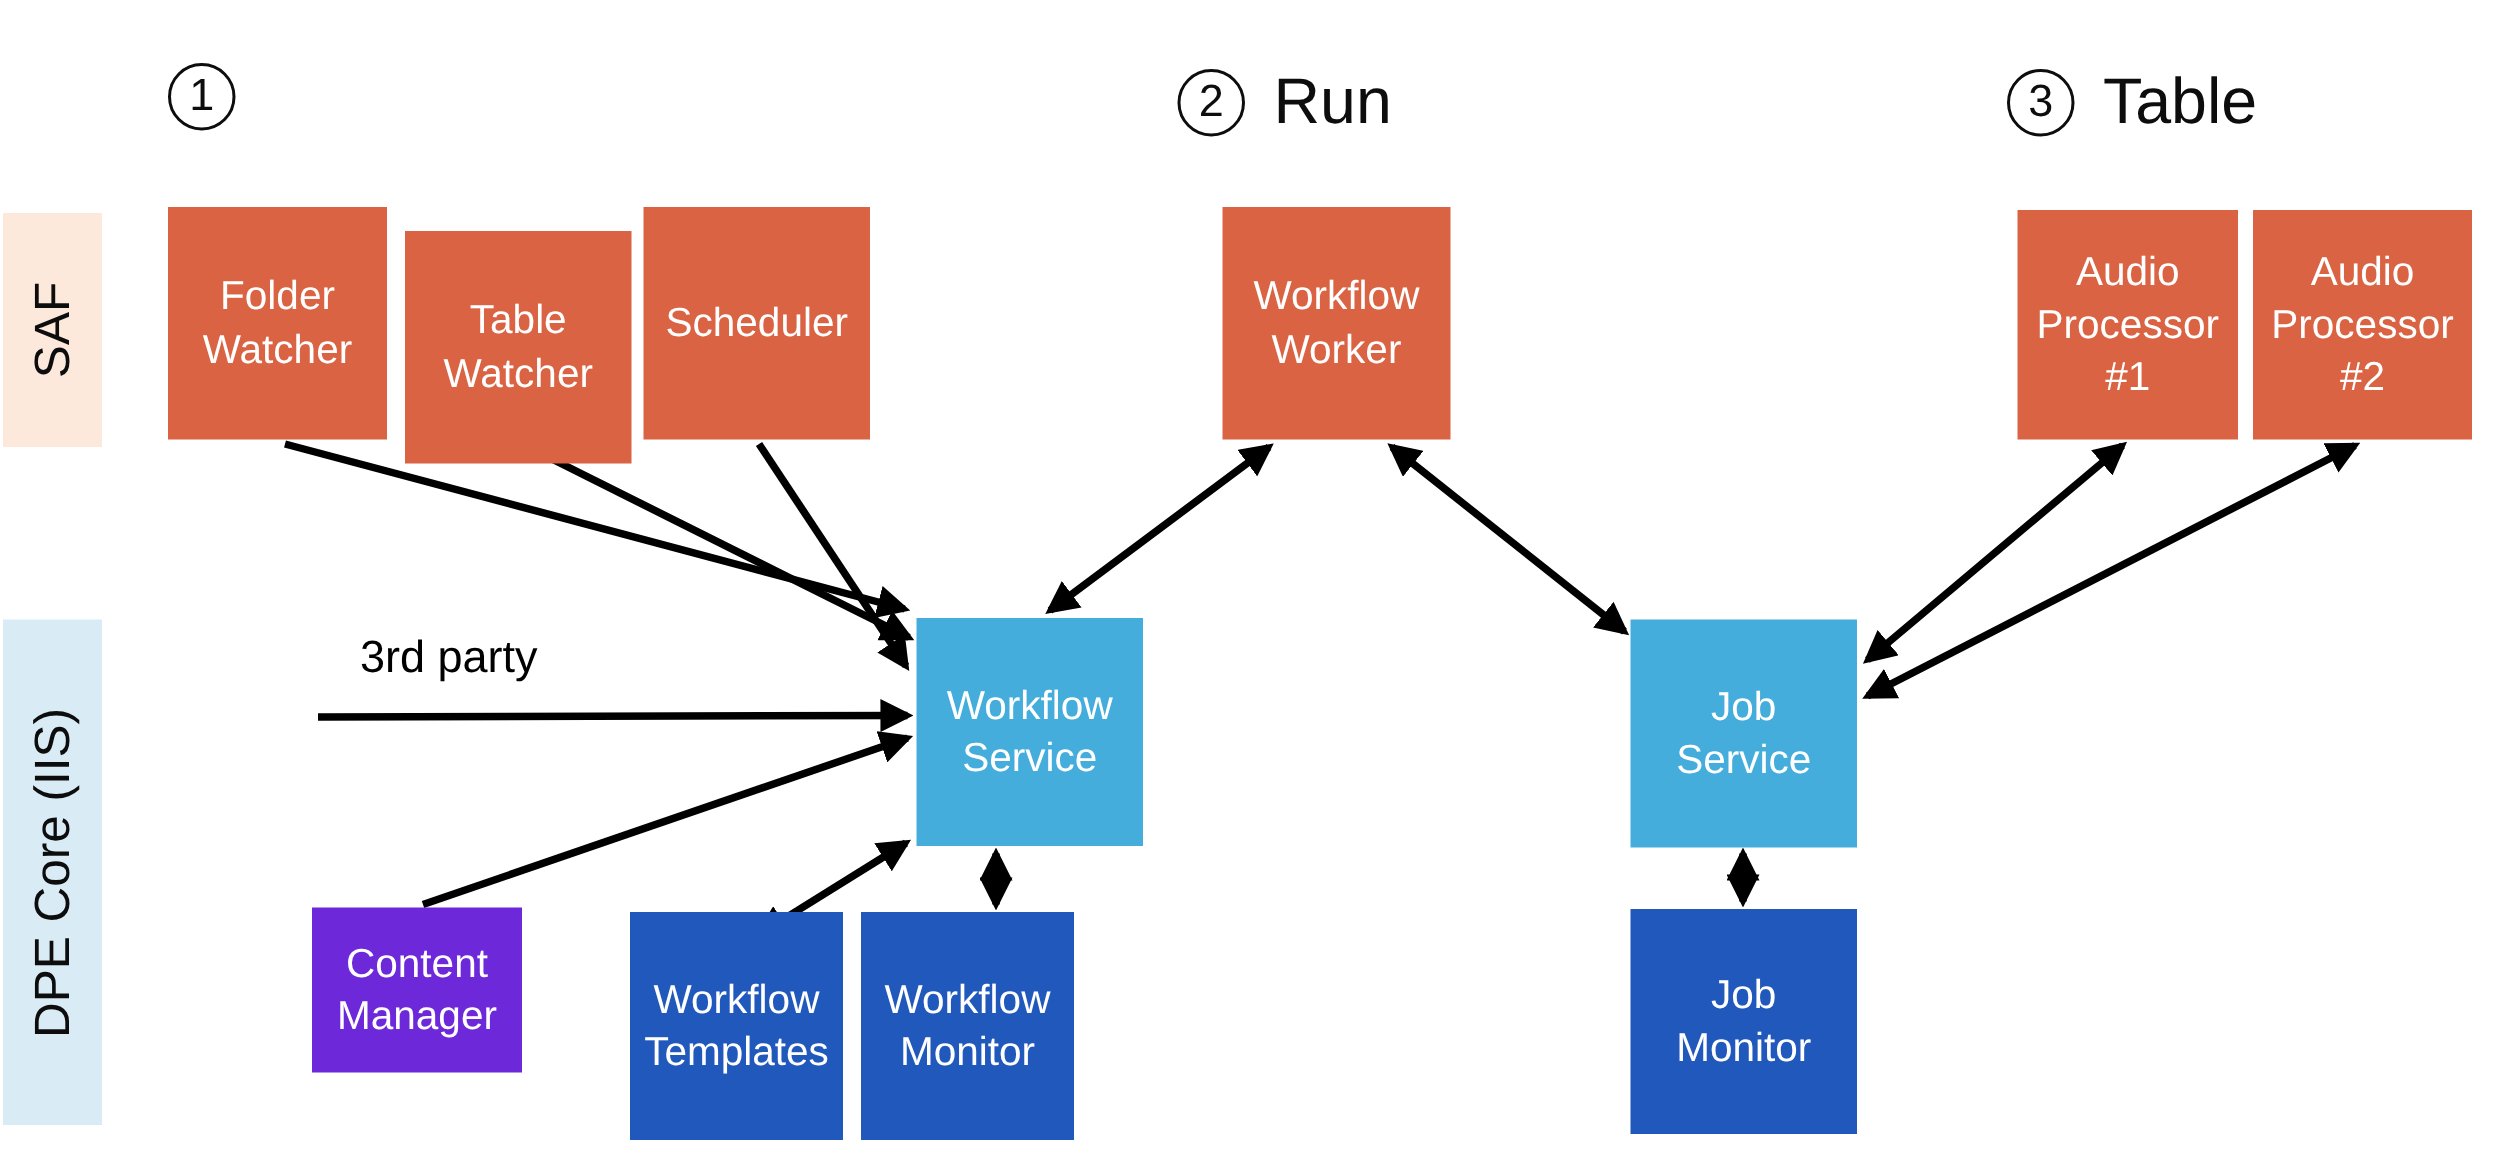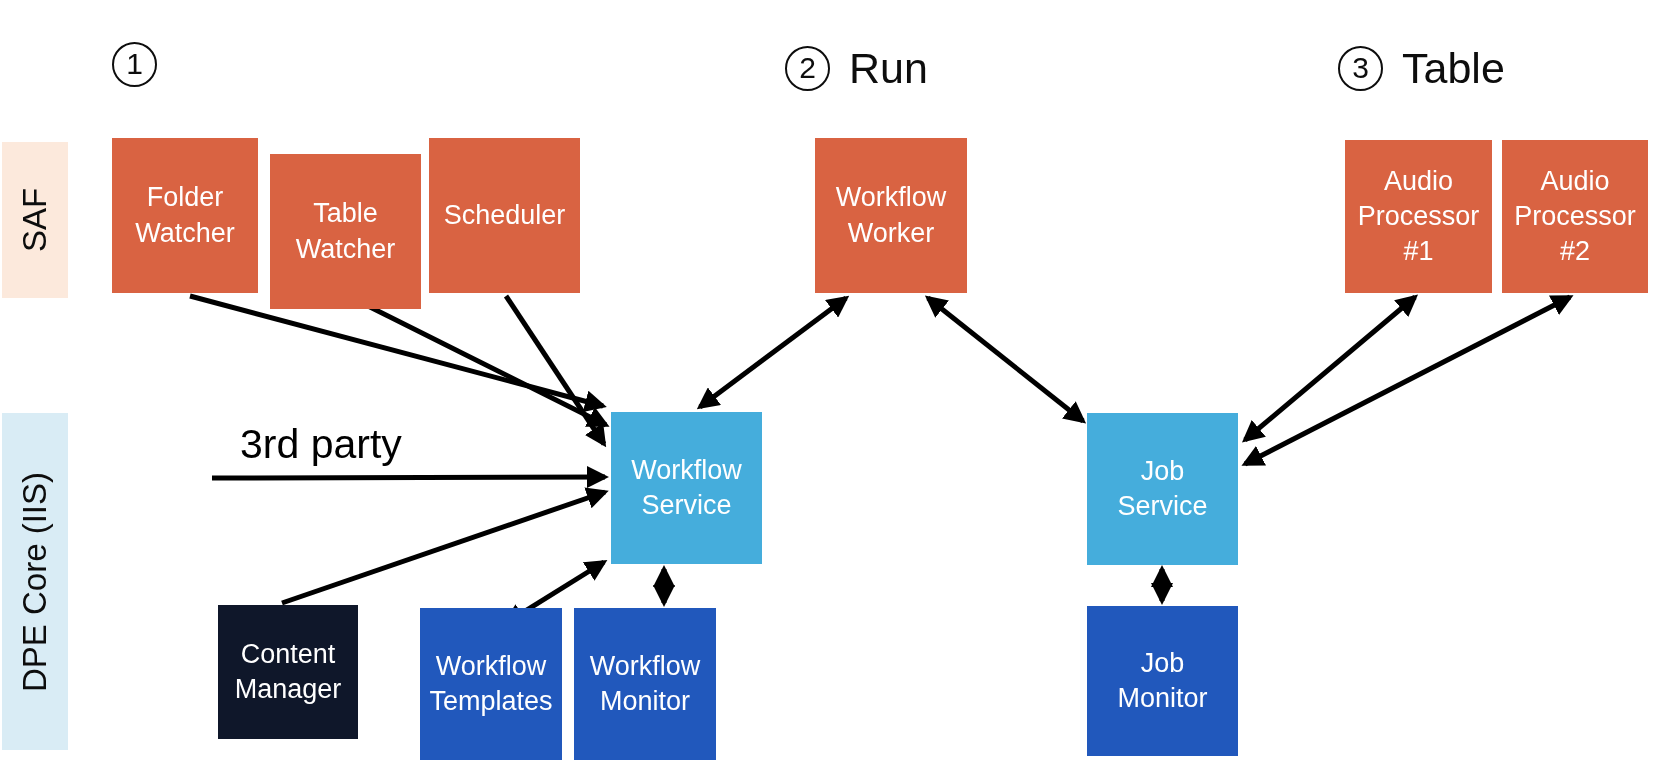--- a/index.html
+++ b/index.html
@@ -25,21 +25,21 @@
   #band-dpe{left:2px;top:413px;width:66px;height:337px;}
   
   .node{
     position:absolute;display:flex;align-items:center;justify-content:center;
     text-align:center;box-sizing:border-box;
   }
   .node .node-label{
     color:#ffffff;font-size:27px;line-height:1.3;white-space:pre-line;
   }
   
-  .annotation{position:absolute;font-size:41px;color:#000000;line-height:1;}
+  .annotation{position:absolute;font-size:30px;color:#000000;line-height:1;}
   #third-party{left:240px;top:424px;}
   
   #edges{position:absolute;left:0;top:0;pointer-events:none;}
   #edges line{stroke:#000000;stroke-width:5;}
 </style>
 </head>
 <body>
 
 <div class="canvas">
 
@@ -111,21 +111,21 @@
 #2</span>
       </div>
       <div class="node" style="left: 611px; top: 412px; width: 151px; height: 152px; background: rgb(69, 173, 220);">
         <span class="node-label">Workflow
 Service</span>
       </div>
       <div class="node" style="left: 1087px; top: 413px; width: 151px; height: 152px; background: rgb(69, 173, 220);">
         <span class="node-label">Job
 Service</span>
       </div>
-      <div class="node" style="left: 218px; top: 605px; width: 140px; height: 134px; background: #0f172a;">
+      <div class="node" style="left: 208px; top: 605px; width: 140px; height: 110px; background: #6d28d9;">
         <span class="node-label">Content
 Manager</span>
       </div>
       <div class="node" style="left: 420px; top: 608px; width: 142px; height: 152px; background: rgb(33, 88, 188);">
         <span class="node-label">Workflow
 Templates</span>
       </div>
       <div class="node" style="left: 574px; top: 608px; width: 142px; height: 152px; background: rgb(33, 88, 188);">
         <span class="node-label">Workflow
 Monitor</span>

